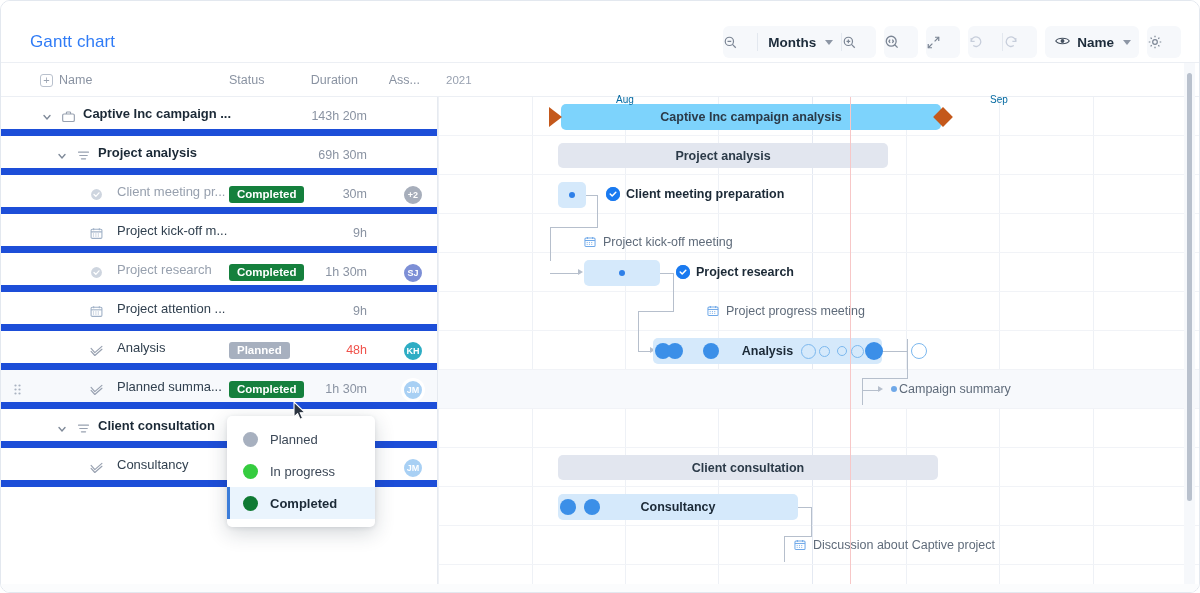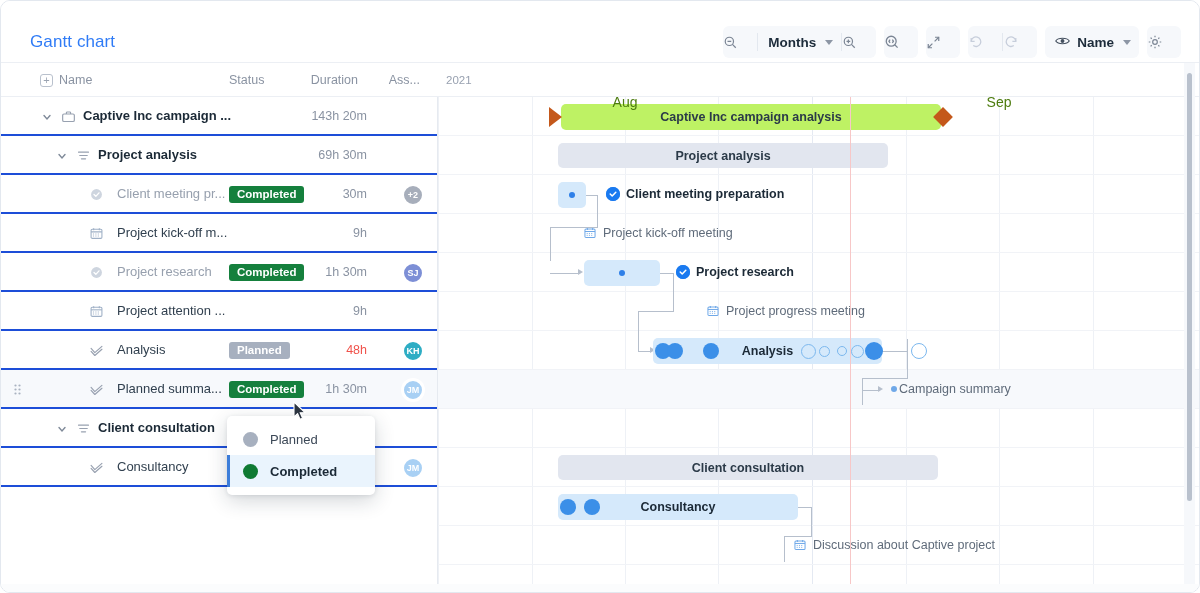--- a/index.html
+++ b/index.html
@@ -87,21 +87,21 @@
   .leftpane {
     position: absolute; left: 0; top: 96px;
     width: 437px; height: 496px;
     background: #fff;
     border-right: 1px solid #e6eaf0;
     z-index: 3;
   }
   .row {
     position: relative;
     height: 39px;
-    border-bottom: 2px solid #1d4ed8;
+    border-bottom: 7px solid #1d4ed8;
     display: flex; align-items: center;
   }
   .row.highlight { background: #f7f9fc; }
   .drag-handle {
     position: absolute; left: 13px; top: 14px;
     width: 7px; height: 11px;
     color: #aab2c0; font-size: 9px; line-height: 5px; letter-spacing: 1px;
   }
   .chev {
     position: absolute;
@@ -169,21 +169,21 @@
     border-bottom: 1px solid #eceff4;
     background: #fff;
     z-index: 2;
   }
   .tl-year {
     position: absolute; left: 8px; top: 11px;
     font-size: 11.5px; color: #98a1b0;
   }
   .tl-month {
     position: absolute; top: 31px;
-    font-size: 14px; color: #4d7c0f;
+    font-size: 10px; color: #0369a1;
     transform: translateX(-50%);
   }
   .tl-body {
     position: absolute; left: 0; top: 34px;
     width: 100%; height: 496px;
   }
   .grid-v {
     position: absolute; top: -34px; width: 1px; height: 530px;
     background: #eef1f6;
   }
@@ -201,21 +201,21 @@
 
   .bar {
     position: absolute;
     border-radius: 5px;
     display: flex; align-items: center; justify-content: center;
     font-size: 12.5px;
     white-space: nowrap;
   }
   .bar-project {
     height: 26px; top: 7px;
-    background: #bef264;
+    background: #7dd3fc;
     color: #2b3a48; font-weight: 700;
   }
   .marker-start {
     position: absolute; left: -12px; top: 3px;
     width: 0; height: 0;
     border-top: 10px solid transparent;
     border-bottom: 10px solid transparent;
     border-left: 13px solid #c4581b;
   }
   .marker-end {
@@ -659,21 +659,21 @@
         </div>
         <div class="tlabel" style="left: 168px; top: 90px;">
           <span class="check-ic">
             <svg width="14" height="14" viewBox="0 0 14 14">
               <circle cx="7" cy="7" r="7" fill="#1a7af0"></circle>
               <polyline points="4.2,7 6.2,9 9.8,5.2" fill="none" stroke="#fff" stroke-width="1.5" stroke-linecap="round" stroke-linejoin="round"></polyline>
             </svg>
           </span>
           <span>Client meeting preparation</span>
         </div>
-        <div class="tlabel muted" style="left: 145px; top: 129px;">
+        <div class="tlabel muted" style="left: 145px; top: 138px;">
           <span class="cal-ic">
             <svg width="14" height="14" viewBox="0 0 18 18" fill="none" stroke="#6fa8e8" stroke-width="1.3">
               <rect x="2.5" y="3.8" width="13" height="11" rx="1.4"></rect>
               <line x1="2.5" y1="7" x2="15.5" y2="7"></line>
               <line x1="5.6" y1="2.6" x2="5.6" y2="5"></line>
               <line x1="12.4" y1="2.6" x2="12.4" y2="5"></line>
               <g stroke-width="1.1" stroke-linecap="round">
                 <line x1="5.2" y1="9.6" x2="5.6" y2="9.6"></line>
                 <line x1="8.1" y1="9.6" x2="8.5" y2="9.6"></line>
                 <line x1="11" y1="9.6" x2="11.4" y2="9.6"></line>
@@ -764,20 +764,24 @@
 
   <div class="vscroll-track"></div>
   <div class="vscroll"></div>
   <div class="hscroll-track"></div>
 
   <div class="dropdown" id="dropdown">
       <div class="dd-item">
         <span class="dd-dot" style="background: rgb(167, 176, 191);"></span>
         <span>Planned</span>
       </div>
+      <div class="dd-item">
+        <span class="dd-dot" style="background: rgb(53, 204, 63);"></span>
+        <span>In progress</span>
+      </div>
       <div class="dd-item sel">
         <span class="dd-dot" style="background: rgb(15, 122, 51);"></span>
         <span>Completed</span>
       </div>
     </div>
 
   <div class="cursor">
     <svg width="14" height="20" viewBox="0 0 14 20">
       <path d="M1 1 L1 16 L4.6 12.6 L7 18.3 L9.6 17.2 L7.2 11.7 L12 11.5 Z" fill="#2b3440" stroke="#ffffff" stroke-width="1.1"></path>
     </svg>

